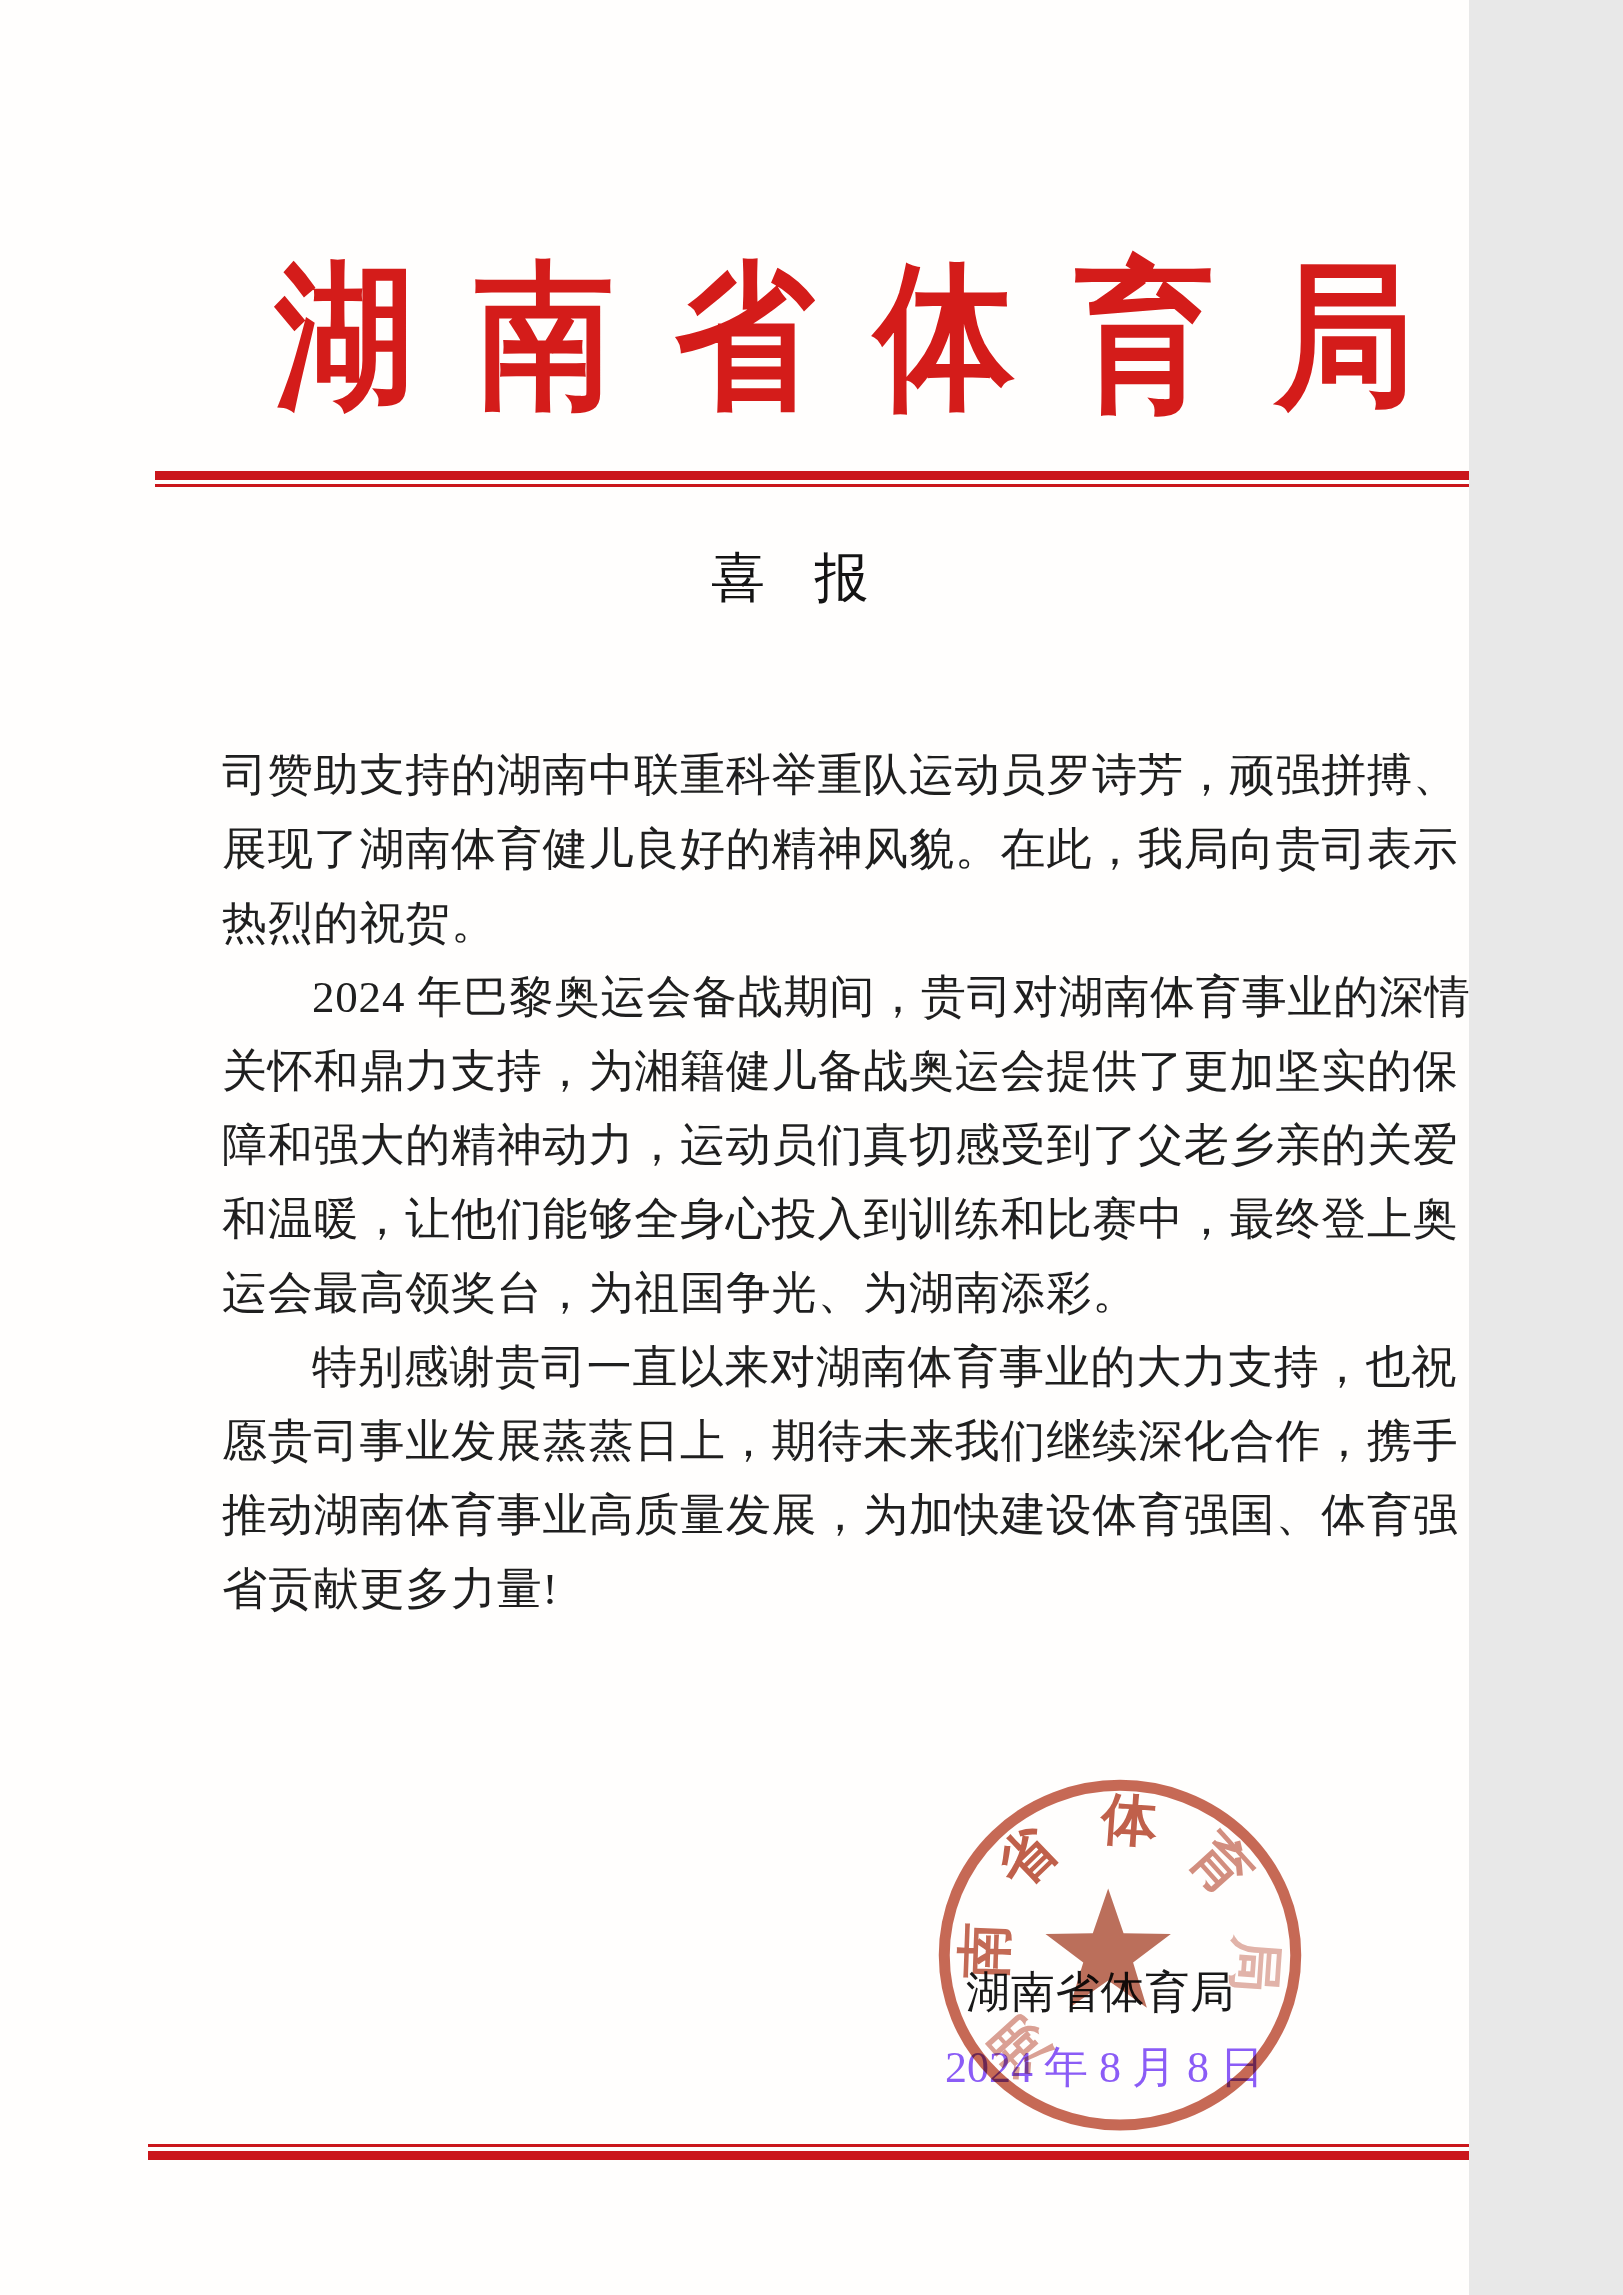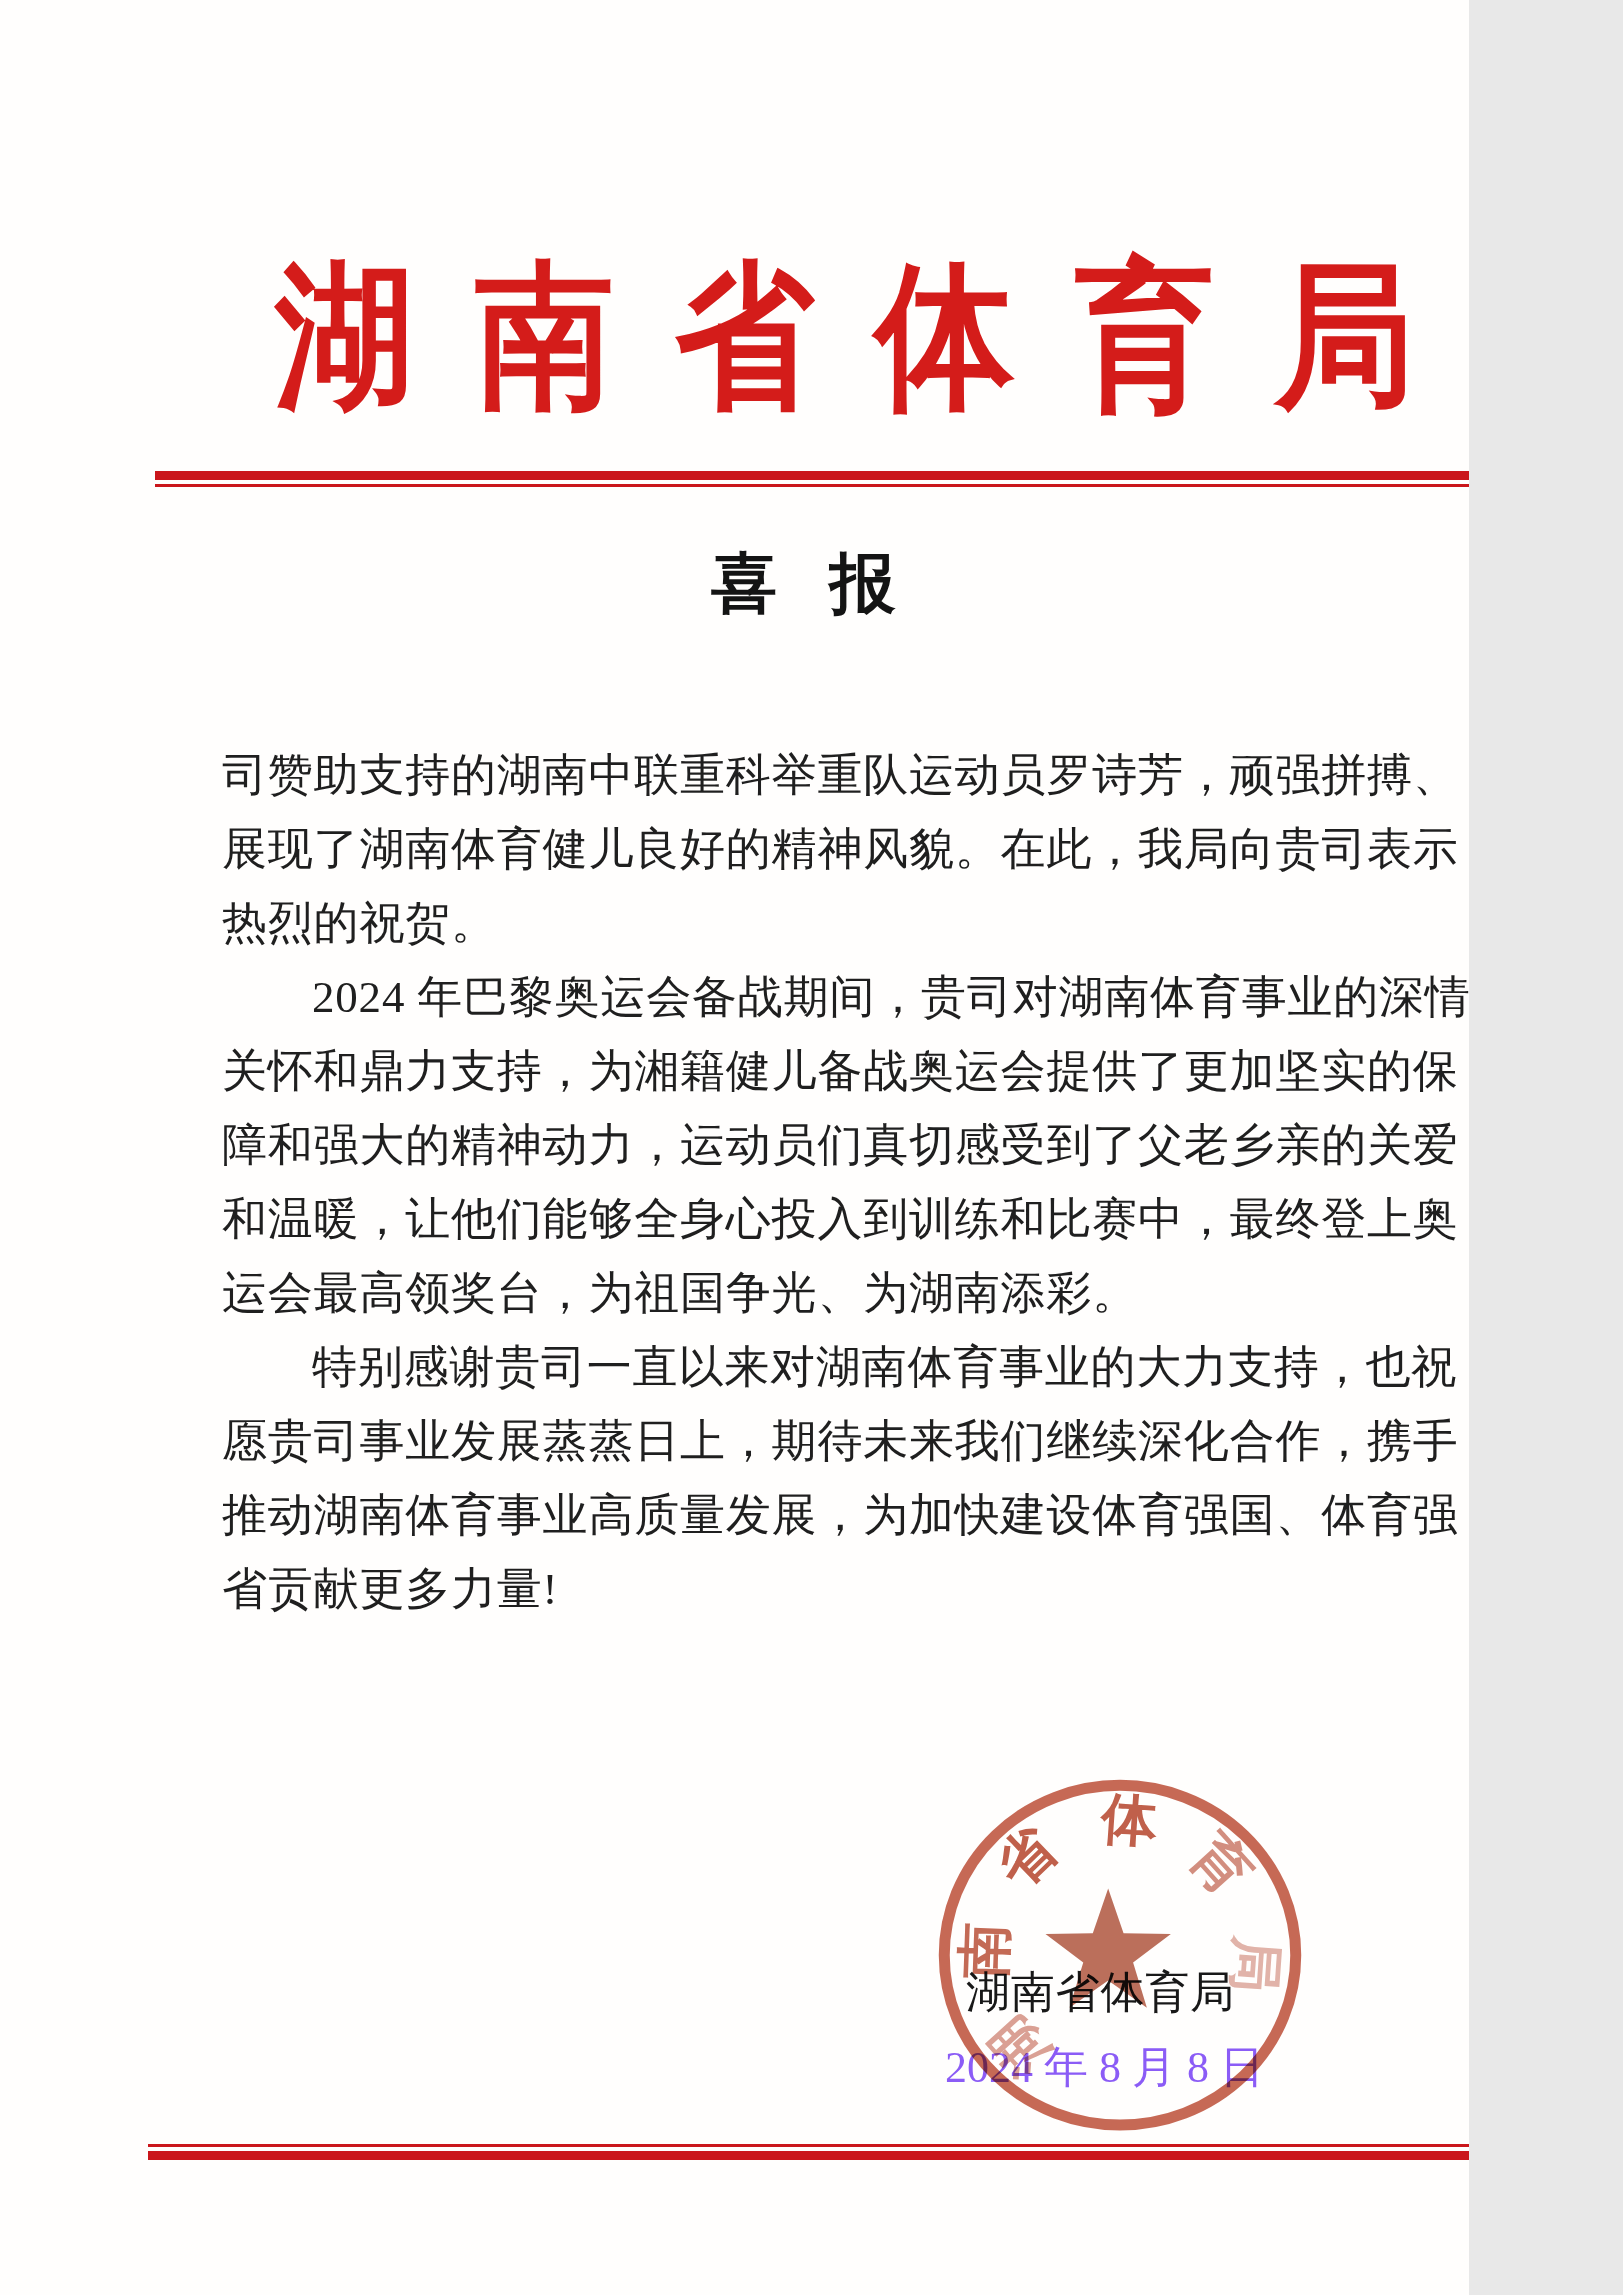--- a/index.html
+++ b/index.html
@@ -50,22 +50,22 @@
   .header-rule .thin {
     height: 3.4px;
     background: #ca161b;
   }
 
   
   .doc-title {
     position: absolute;
     left: 711px;
     top: 551px;
-    font-size: 66px;
-    font-weight: bold;
+    font-size: 54px;
+    font-weight: normal;
     color: #141414;
     white-space: pre;
     word-spacing: 36px;
     line-height: 1;
   }
 
   
   .body-text {
     position: absolute;
     left: 222px;

